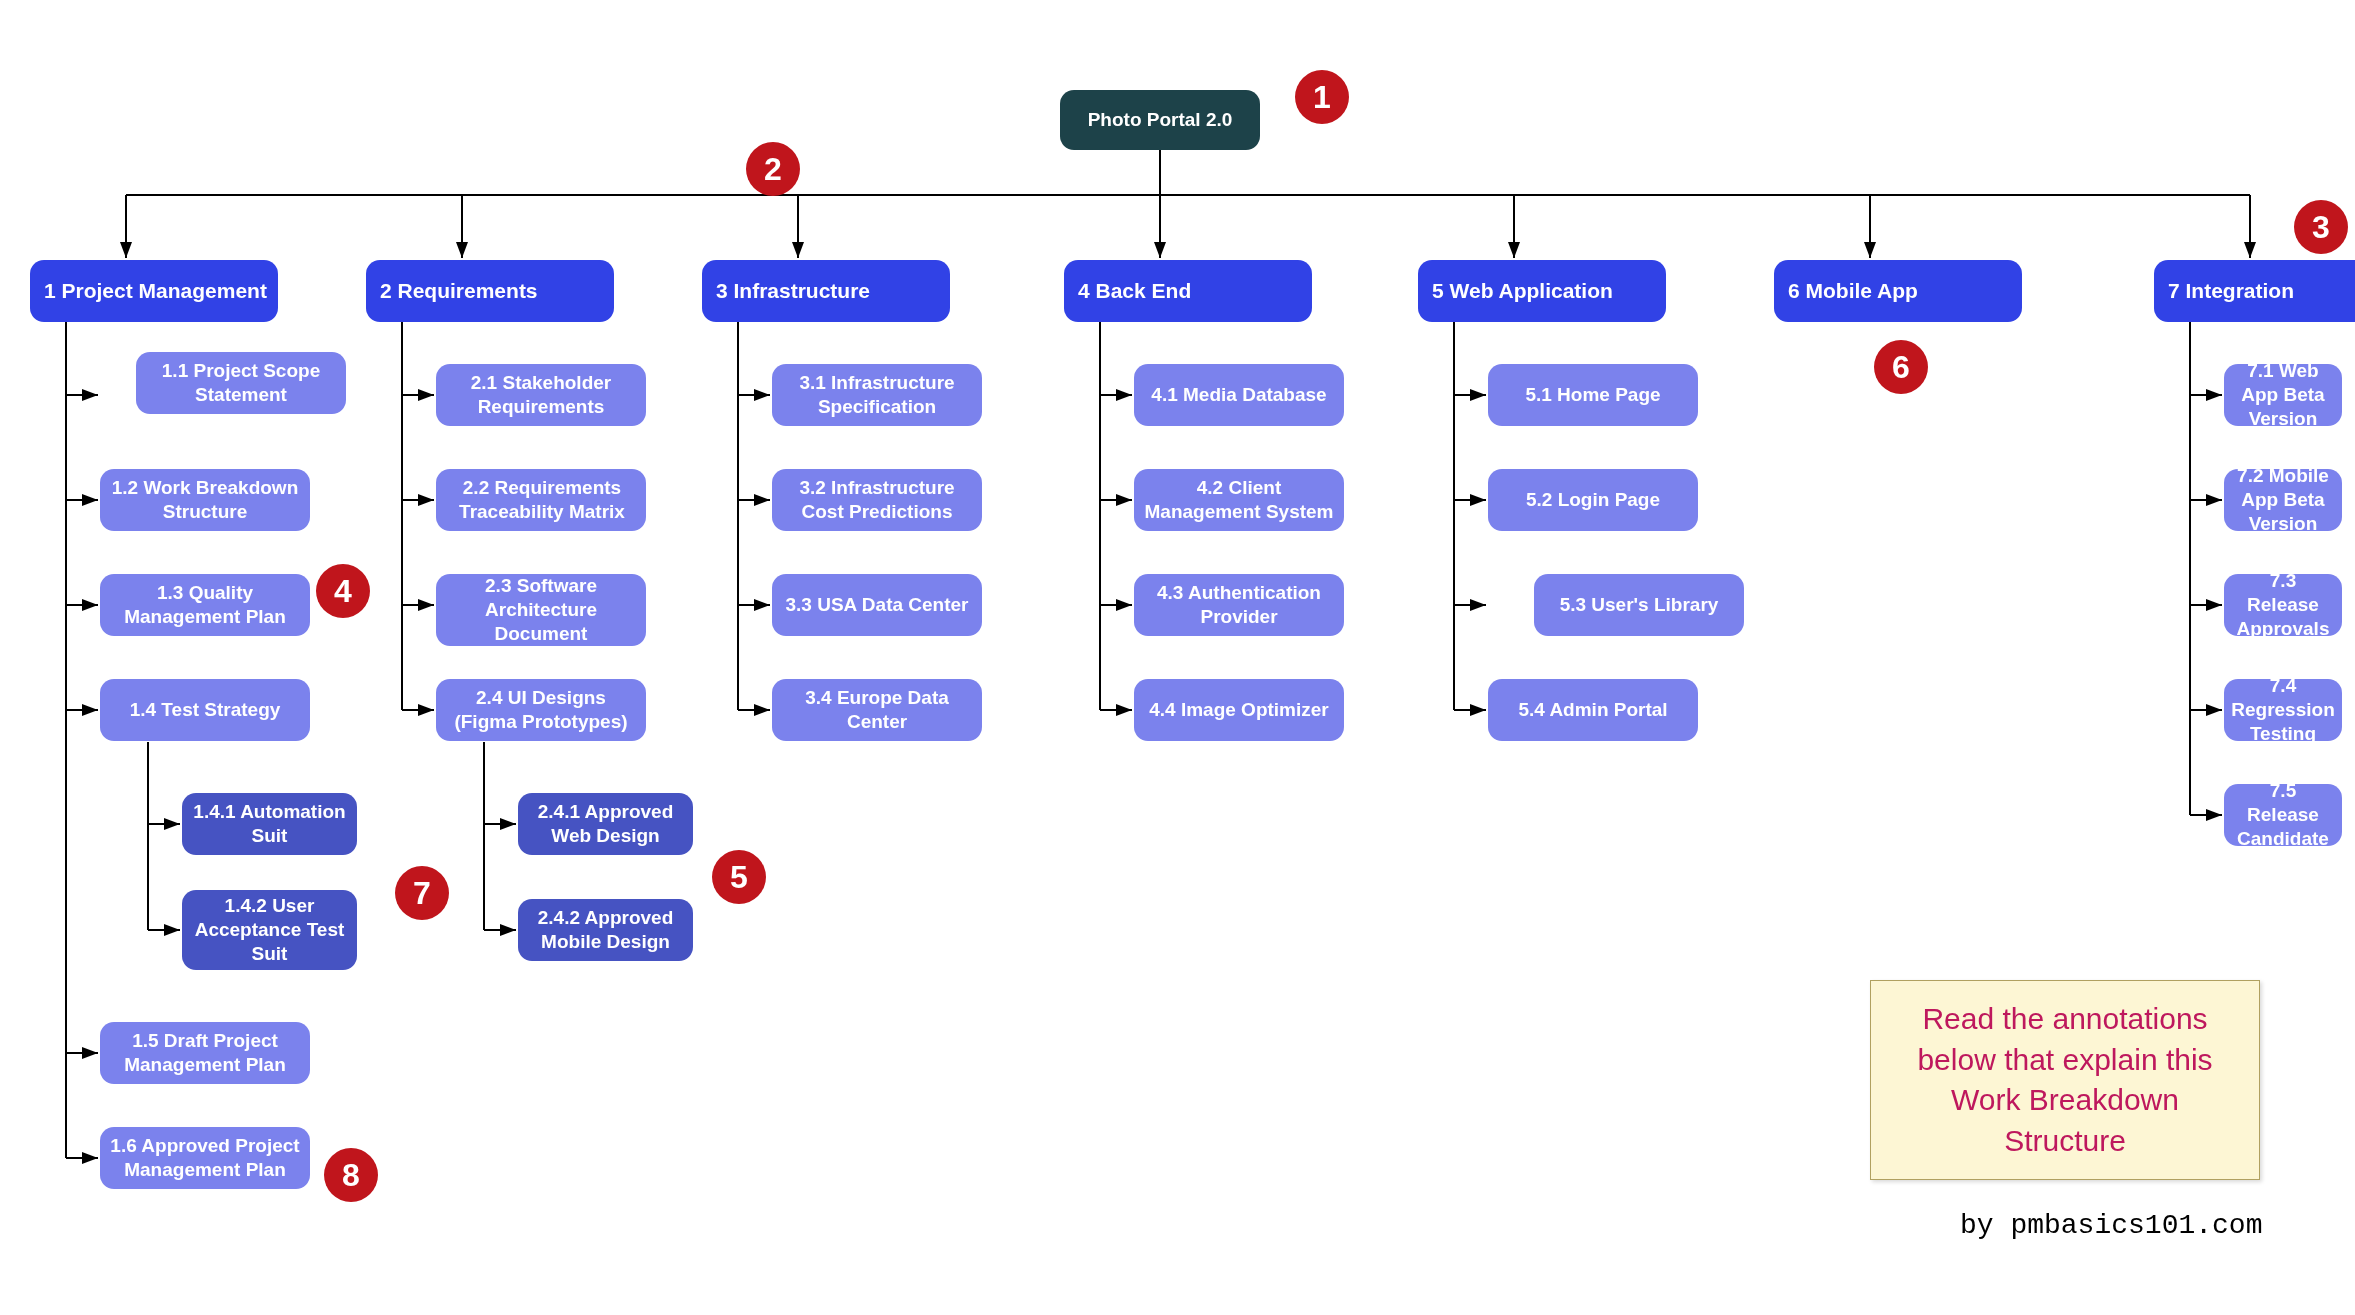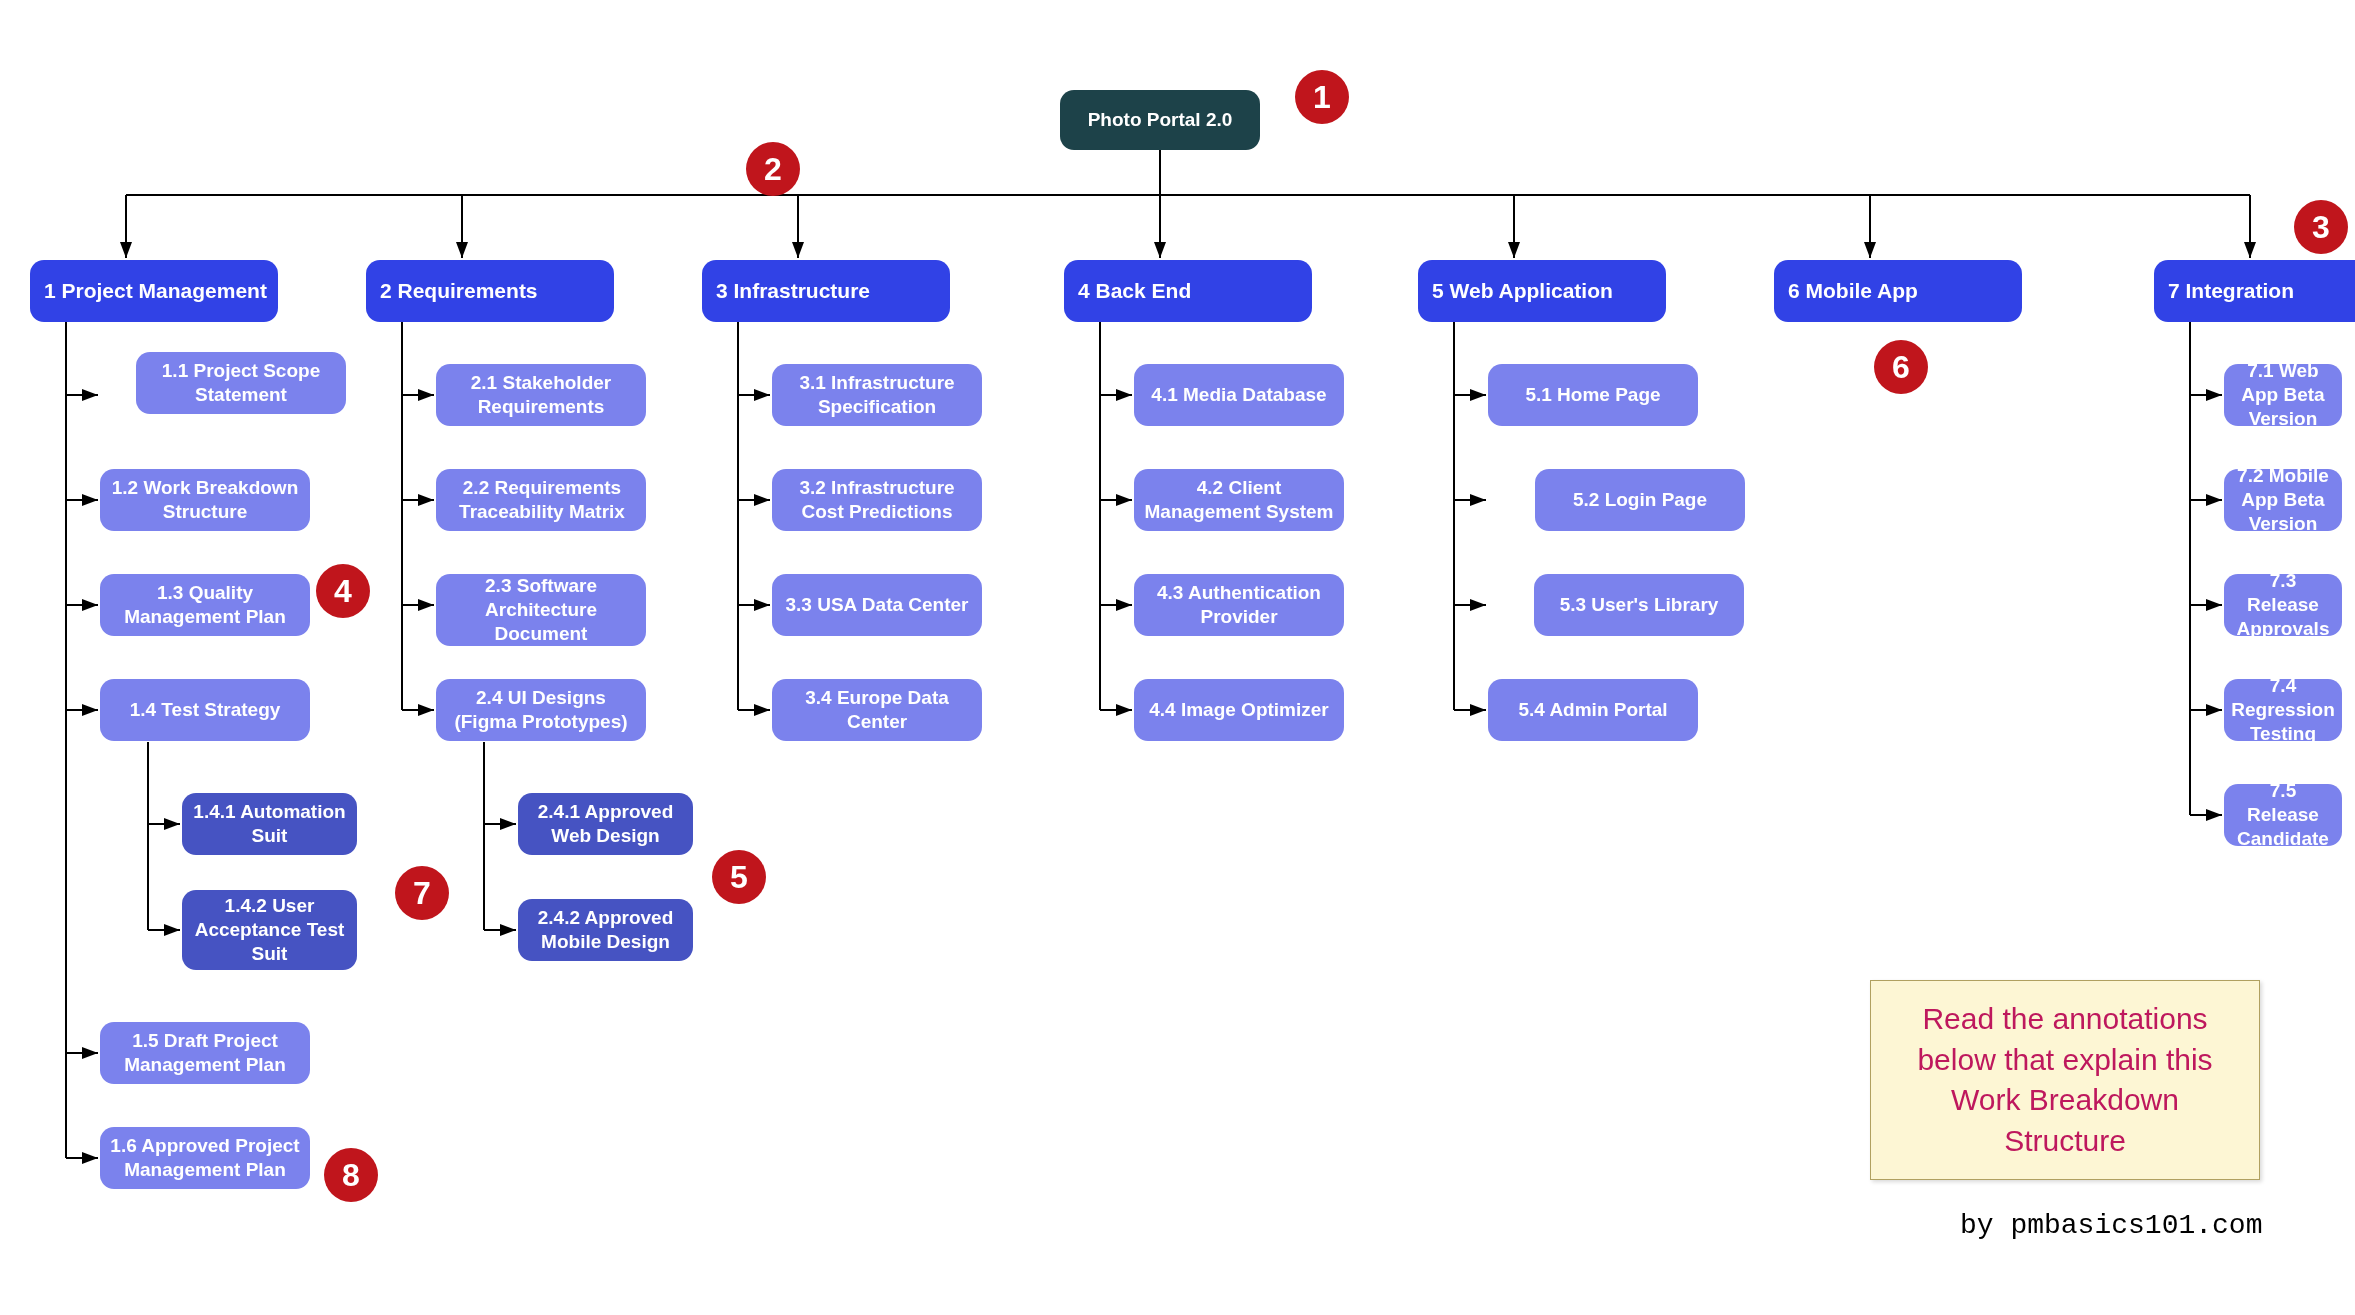--- a/index.html
+++ b/index.html
@@ -195,21 +195,21 @@
 <div class="node sub" style="left:772px; top:469px;">3.2  Infrastructure Cost Predictions</div>
 <div class="node sub" style="left:772px; top:574px;">3.3  USA Data Center</div>
 <div class="node sub" style="left:772px; top:679px;">3.4  Europe Data Center</div>
 
 <div class="node sub" style="left:1134px; top:364px;">4.1  Media Database</div>
 <div class="node sub" style="left:1134px; top:469px;">4.2  Client Management System</div>
 <div class="node sub" style="left:1134px; top:574px;">4.3  Authentication Provider</div>
 <div class="node sub" style="left:1134px; top:679px;">4.4  Image Optimizer</div>
 
 <div class="node sub" style="left:1488px; top:364px;">5.1  Home Page</div>
-<div class="node sub" style="left:1488px; top:469px;margin-left:47px;">5.2  Login Page</div>
+<div class="node sub" style="left:1488px; top:469px;">5.2  Login Page</div>
 <div class="node sub" style="left:1488px; top:574px;margin-left:46px;">5.3  User's Library</div>
 <div class="node sub" style="left:1488px; top:679px;">5.4  Admin Portal</div>
 
 <div class="node sub" style="left:2224px; top:364px; width:118px;">7.1  Web App Beta Version</div>
 <div class="node sub" style="left:2224px; top:469px; width:118px;">7.2  Mobile App Beta Version</div>
 <div class="node sub" style="left:2224px; top:574px; width:118px;">7.3  Release Approvals</div>
 <div class="node sub" style="left:2224px; top:679px; width:118px;">7.4  Regression Testing</div>
 <div class="node sub" style="left:2224px; top:784px; width:118px;">7.5  Release Candidate</div>
 
 <div class="badge" style="left:1295px; top:70px;">1</div>

